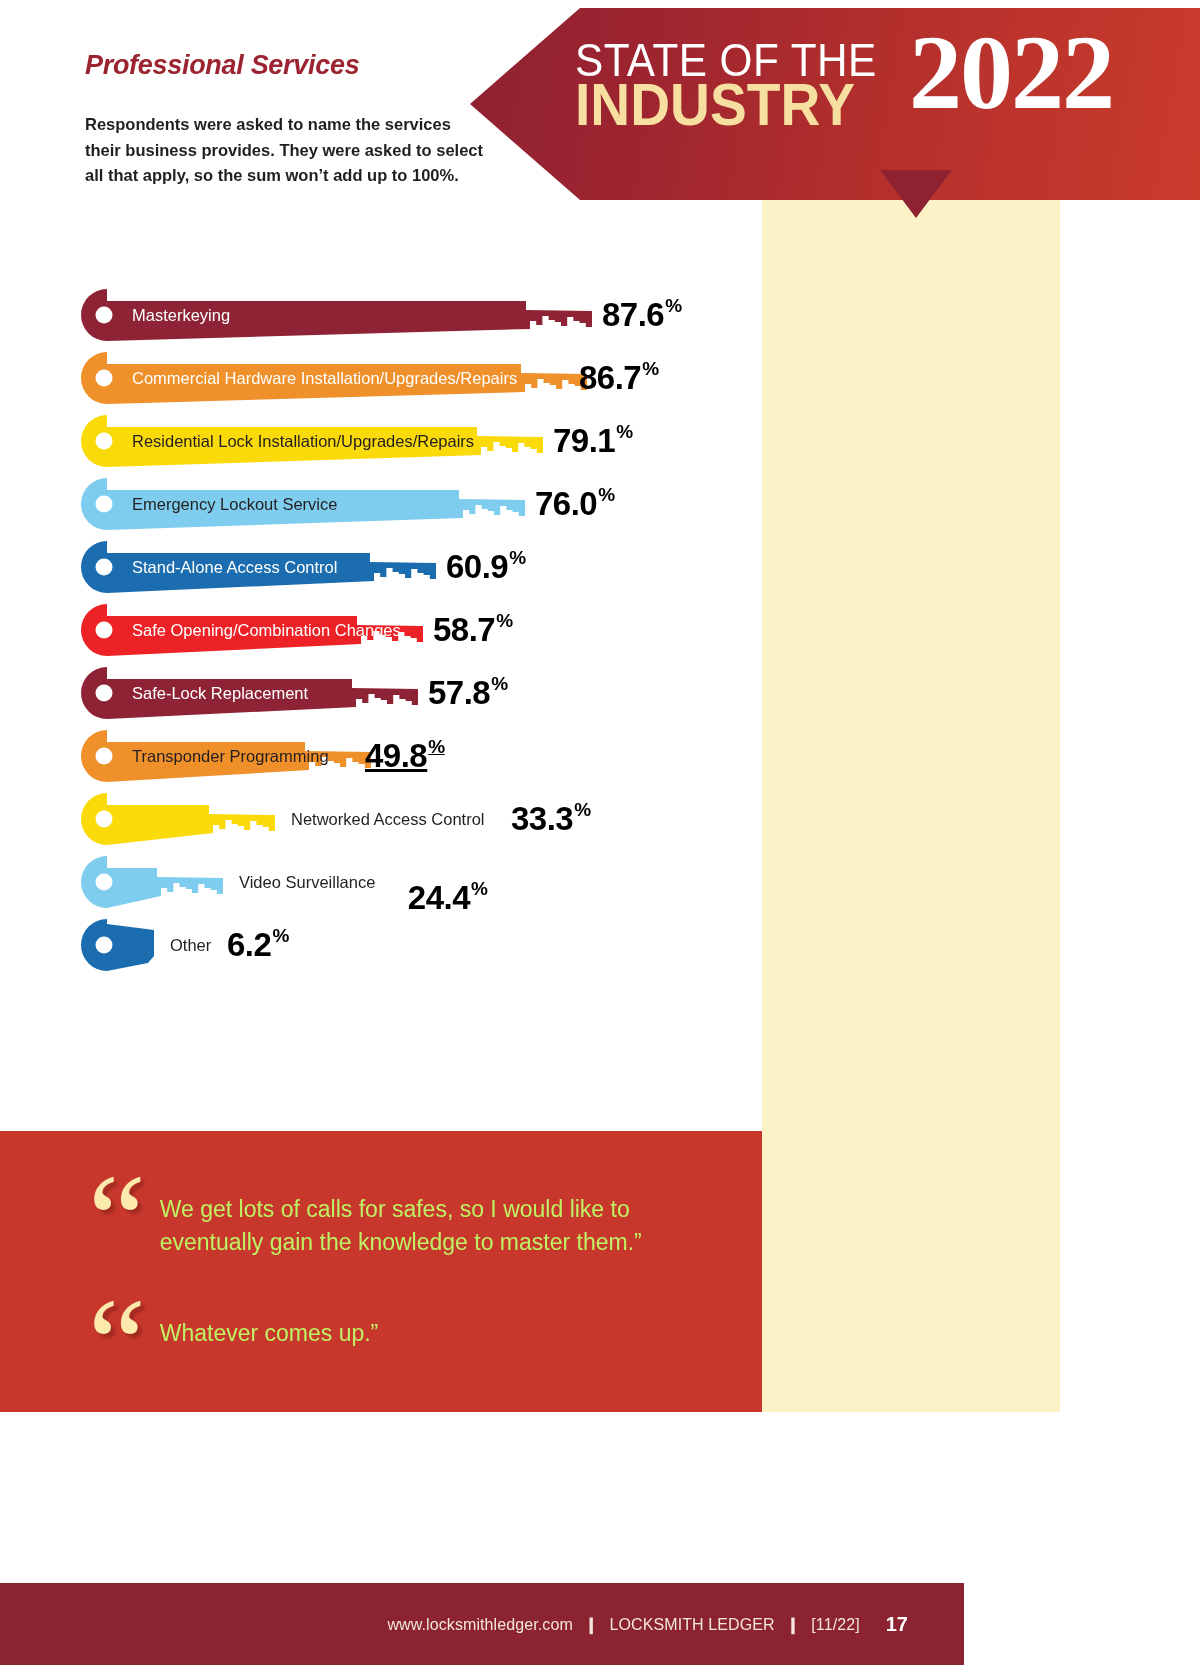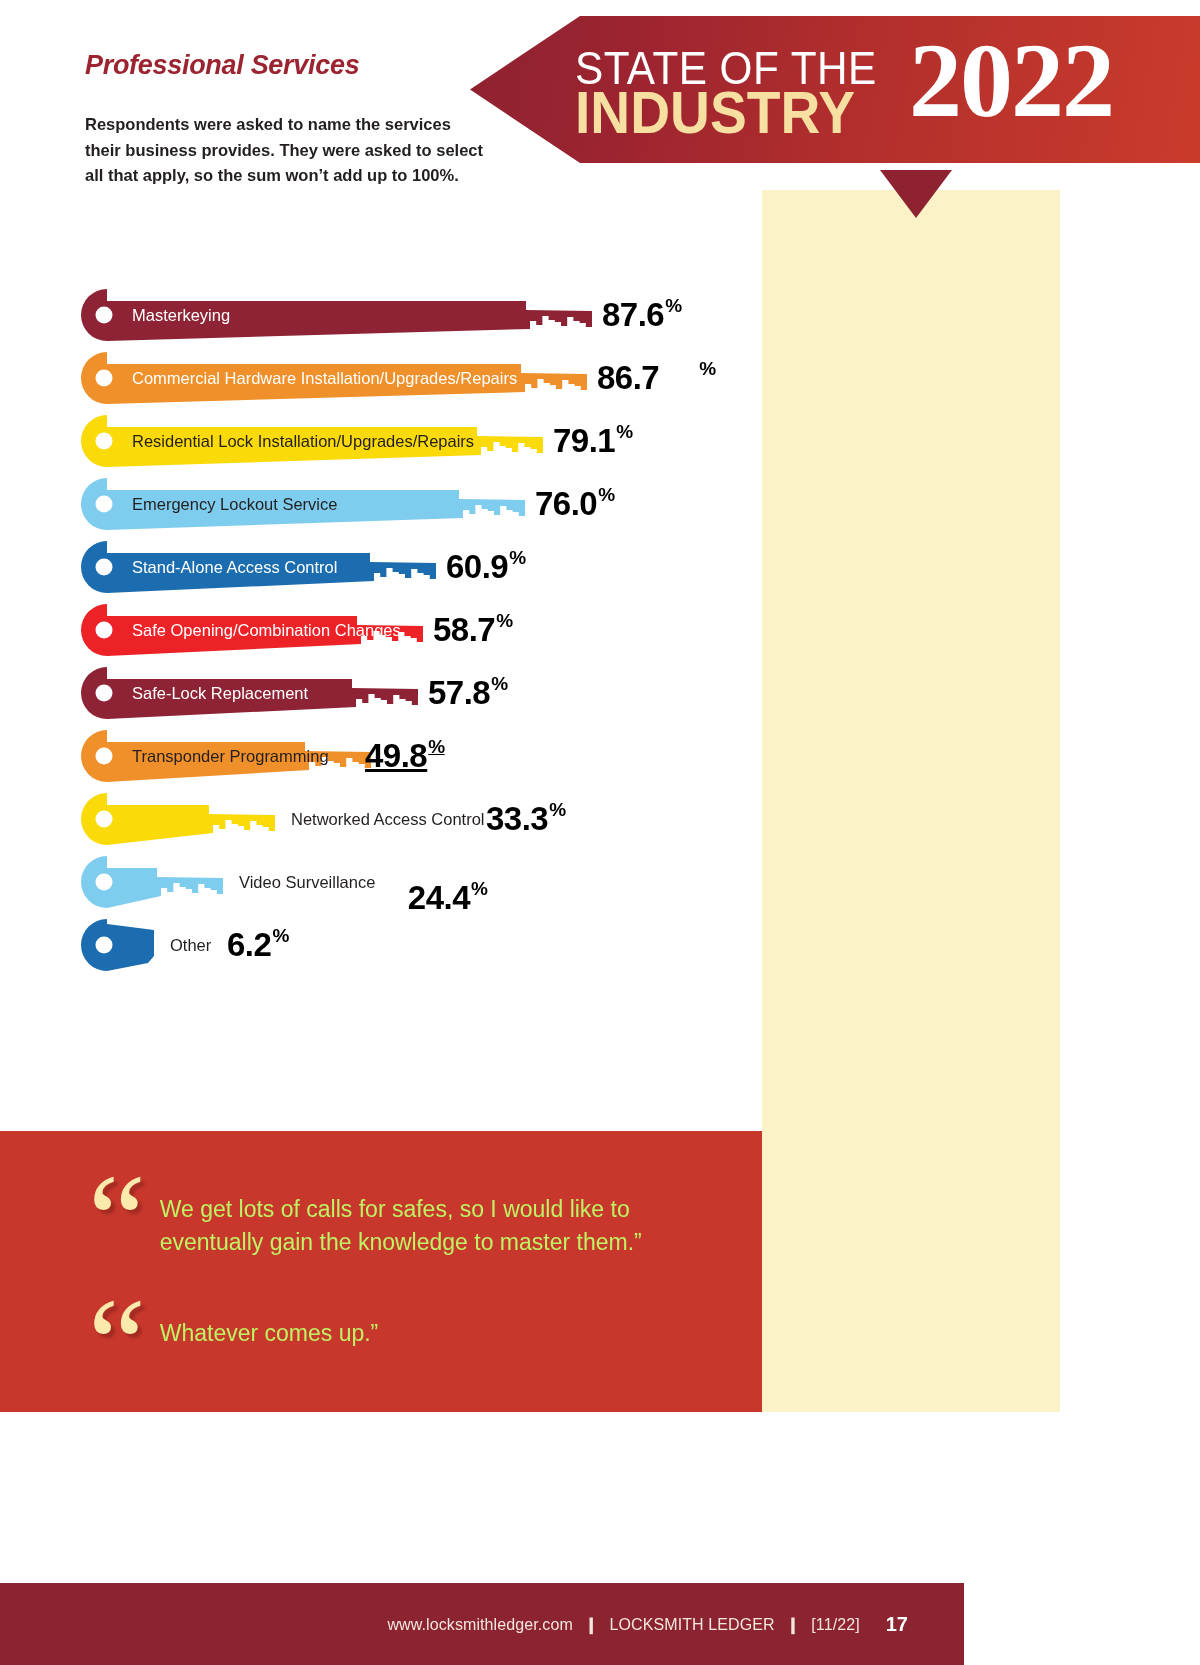--- a/index.html
+++ b/index.html
@@ -10,22 +10,22 @@
     width: 1200px; height: 1665px;
     position: relative;
     overflow: hidden;
     font-family: "Liberation Sans", sans-serif;
     color: #231f20;
   }
 
   
   .banner {
     position: absolute;
-    top: 16px; left: 470px; right: 0;
-    height: 147px;
+    top: 8px; left: 470px; right: 0;
+    height: 192px;
     background: linear-gradient(100deg, #8f2231 0%, #9c2430 22%, #b32f2c 55%, #ca3b2c 100%);
     clip-path: polygon(110px 0, 100% 0, 100% 100%, 110px 100%, 0 50%);
     z-index: 2;
   }
   .banner-inner {
     position: absolute;
     left: 105px; top: 26px;
     display: flex;
     align-items: flex-start;
   }
@@ -281,21 +281,21 @@
       </div>
     </div>
     <div class="key-row">
       <div class="key">
         <svg width="509" height="54" viewBox="0 0 509 54">
           <path d="M 27 1 A 26 26 0 1 0 27 53 L 445 41 L 445.0 33 L 451.2 33 L 451.2 37 L 457.4 37 L 457.4 28 L 463.6 28 L 463.6 32 L 469.8 32 L 469.8 34 L 476.0 34 L 476.0 38 L 482.2 38 L 482.2 29 L 488.4 29 L 488.4 33 L 494.6 33 L 494.6 35 L 500.8 35 L 500.8 39 L 507.0 39 L 507 32 L 507 23 L 441 22 L 441 13 L 27 13 Z" fill="#f0902a"></path>
           <circle cx="24" cy="27" r="8.5" fill="#ffffff"></circle>
         </svg>
       </div>
       <div class="key-label inside">Commercial Hardware Installation/Upgrades/Repairs</div>
-      <div class="key-value" style="left: 517px; gap: 39px;">
+      <div class="key-value" style="left: 499px;">
         <span>86.7</span>
         <span class="pct">%</span>
       </div>
     </div>
     <div class="key-row">
       <div class="key">
         <svg width="465" height="54" viewBox="0 0 465 54">
           <path d="M 27 1 A 26 26 0 1 0 27 53 L 401 41 L 401.0 33 L 407.2 33 L 407.2 37 L 413.4 37 L 413.4 28 L 419.6 28 L 419.6 32 L 425.8 32 L 425.8 34 L 432.0 34 L 432.0 38 L 438.2 38 L 438.2 29 L 444.4 29 L 444.4 33 L 450.6 33 L 450.6 35 L 456.8 35 L 456.8 39 L 463.0 39 L 463 32 L 463 23 L 397 22 L 397 13 L 27 13 Z" fill="#fada09"></path>
           <circle cx="24" cy="27" r="8.5" fill="#ffffff"></circle>
         </svg>
@@ -372,21 +372,21 @@
       </div>
     </div>
     <div class="key-row">
       <div class="key">
         <svg width="197" height="54" viewBox="0 0 197 54">
           <path d="M 27 1 A 26 26 0 1 0 27 53 L 133 41 L 133.0 33 L 139.2 33 L 139.2 37 L 145.4 37 L 145.4 28 L 151.6 28 L 151.6 32 L 157.8 32 L 157.8 34 L 164.0 34 L 164.0 38 L 170.2 38 L 170.2 29 L 176.4 29 L 176.4 33 L 182.6 33 L 182.6 35 L 188.8 35 L 188.8 39 L 195.0 39 L 195 32 L 195 23 L 129 22 L 129 13 L 27 13 Z" fill="#fada09"></path>
           <circle cx="24" cy="27" r="8.5" fill="#ffffff"></circle>
         </svg>
       </div>
       <div class="key-label outside" style="left: 211px;">Networked Access Control</div>
-      <div class="key-value" style="left: 406px; text-align: right;">
+      <div class="key-value" style="left: 431px; text-align: right;">
         <span>33.3</span>
         <span class="pct">%</span>
       </div>
     </div>
     <div class="key-row">
       <div class="key">
         <svg width="145" height="54" viewBox="0 0 145 54">
           <path d="M 27 1 A 26 26 0 1 0 27 53 L 81 41 L 81.0 33 L 87.2 33 L 87.2 37 L 93.4 37 L 93.4 28 L 99.6 28 L 99.6 32 L 105.8 32 L 105.8 34 L 112.0 34 L 112.0 38 L 118.2 38 L 118.2 29 L 124.4 29 L 124.4 33 L 130.6 33 L 130.6 35 L 136.8 35 L 136.8 39 L 143.0 39 L 143 32 L 143 23 L 77 22 L 77 13 L 27 13 Z" fill="#7fcdee"></path>
           <circle cx="24" cy="27" r="8.5" fill="#ffffff"></circle>
         </svg>

